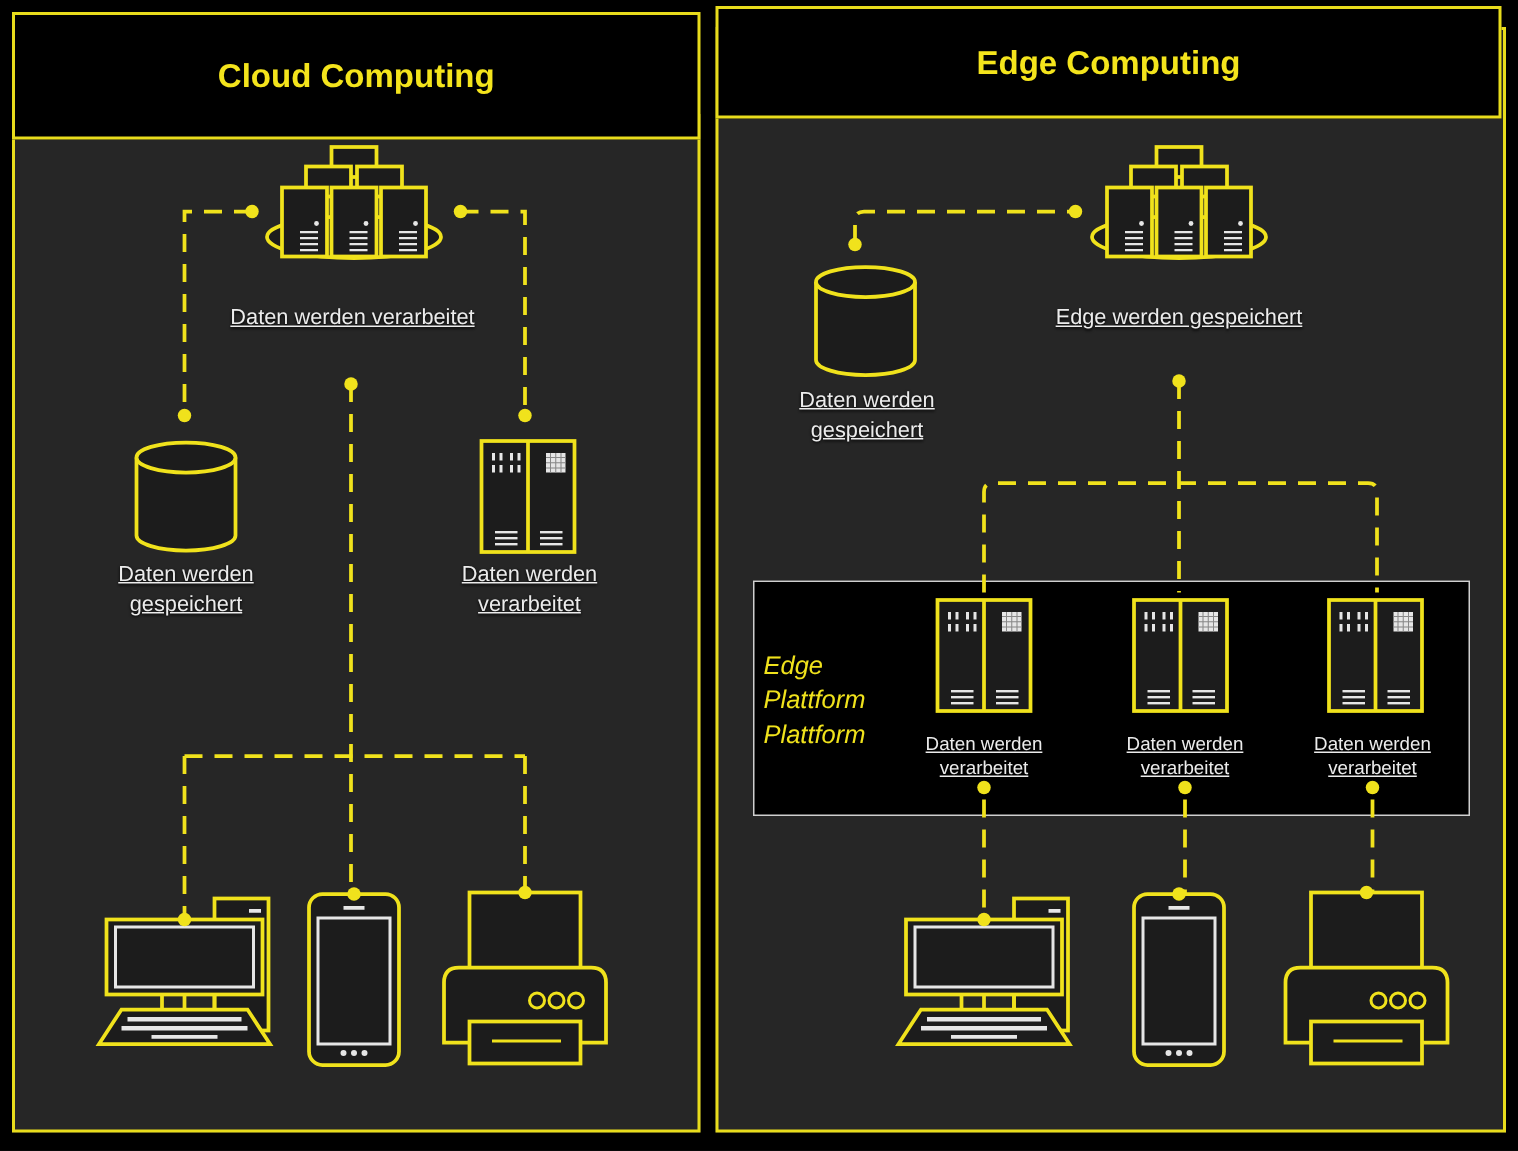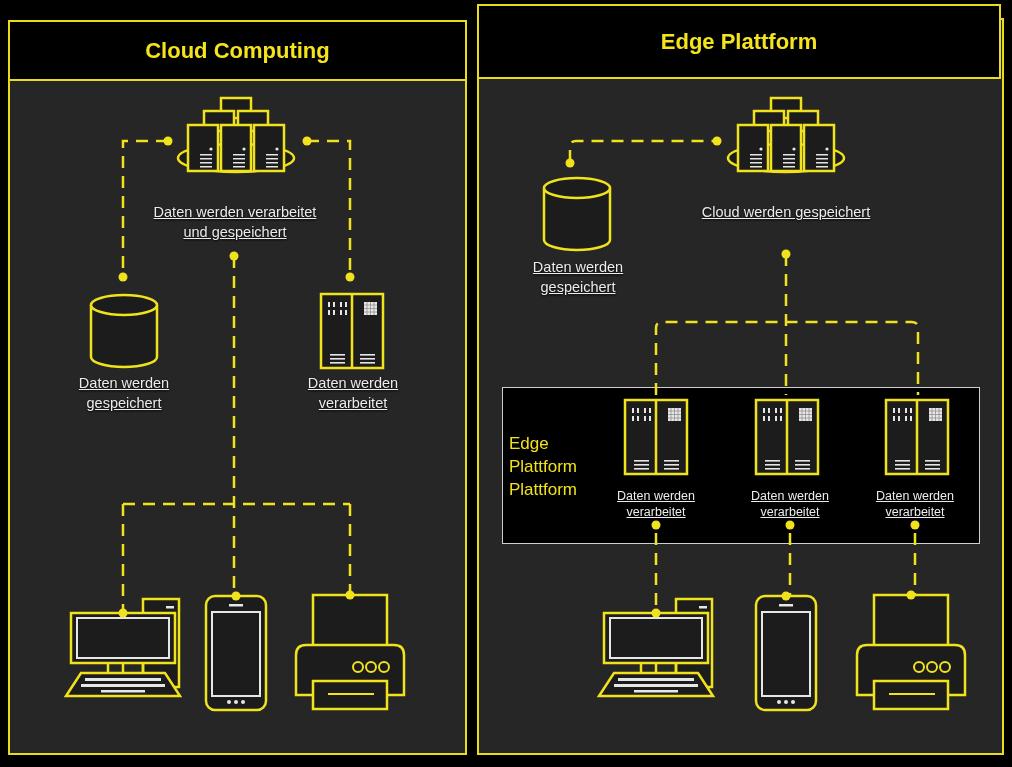--- a/index.html
+++ b/index.html
@@ -9,27 +9,27 @@
   .lbl{position:absolute;color:#ececec;font-size:14.5px;text-align:center;line-height:20px;text-shadow:0 1px 2px #000;white-space:nowrap;text-decoration:underline;}
   .lbl.small{font-size:12.5px;line-height:16px;}
   .platform{position:absolute;background:#000;border:1.5px solid #cfcfcf;box-sizing:border-box;}
   .platform-title{position:absolute;color:#f0e21c;font-size:17px;line-height:23px;}
   svg{position:absolute;left:0;top:0;}
 </style>
 </head>
 <body>
 
 <div class="panel" style="left:8px;top:76px;width:459px;height:679px;"></div>
-<div class="panel-header" style="left:8px;top:20px;width:459px;height:61px;">
+<div class="panel-header" style="left:8px;top:8px;width:459px;height:85px;">
   <span>Cloud Computing</span>
 </div>
 
 <div class="panel" style="left:477px;top:18px;width:527px;height:737px;"></div>
 <div class="panel-header" style="left:477px;top:4px;width:524px;height:75px;">
-  <span>Edge Plattform</span>
+  <span>Edge Computing</span>
 </div>
 
 <div class="platform" style="left:502px;top:387px;width:478px;height:157px;"></div>
 
 <svg width="1012" height="767">
   <defs>
     <g id="server-cluster">
       <ellipse cx="0" cy="60" rx="58" ry="14" fill="#1c1c1c" stroke="#f0e21c" stroke-width="2.5"></ellipse>
       <rect x="-15" y="0" width="30" height="20" fill="#1c1c1c" stroke="#f0e21c" stroke-width="2.5"></rect>
       <rect x="-32" y="13" width="30" height="20" fill="#1c1c1c" stroke="#f0e21c" stroke-width="2.5"></rect>
@@ -173,40 +173,39 @@
   <use href="#rack" x="656" y="400"></use>
   <use href="#rack" x="787" y="400"></use>
   <use href="#rack" x="917" y="400"></use>
   <use href="#desktop" x="656" y="591"></use>
   <use href="#phone" x="786" y="596"></use>
   <use href="#printer" x="911" y="595"></use>
 </svg>
 
 <div class="lbl" style="left:130px;top:202px;width:210px;">
   <div>Daten werden verarbeitet</div>
-  <div>und gespeichert</div>
 </div>
 <div class="lbl" style="left:64px;top:373px;width:120px;">
   <div>Daten werden</div>
   <div>gespeichert</div>
 </div>
 <div class="lbl" style="left:293px;top:373px;width:120px;">
   <div>Daten werden</div>
   <div>verarbeitet</div>
 </div>
 
 <div class="lbl" style="left:676px;top:202px;width:220px;">
-  <div>Cloud werden gespeichert</div>
+  <div>Edge werden gespeichert</div>
 </div>
 <div class="lbl" style="left:518px;top:257px;width:120px;">
   <div>Daten werden</div>
   <div>gespeichert</div>
 </div>
 
-<div class="platform-title" style="left:509px;top:432px;">
+<div class="platform-title" style="left:509px;top:432px;font-style:italic;">
   <div>Edge</div>
   <div>Plattform</div>
   <div>Plattform</div>
 </div>
 
 <div class="lbl small" style="left:596px;top:488px;width:120px;">
   <div>Daten werden</div>
   <div>verarbeitet</div>
 </div>
 <div class="lbl small" style="left:730px;top:488px;width:120px;">

